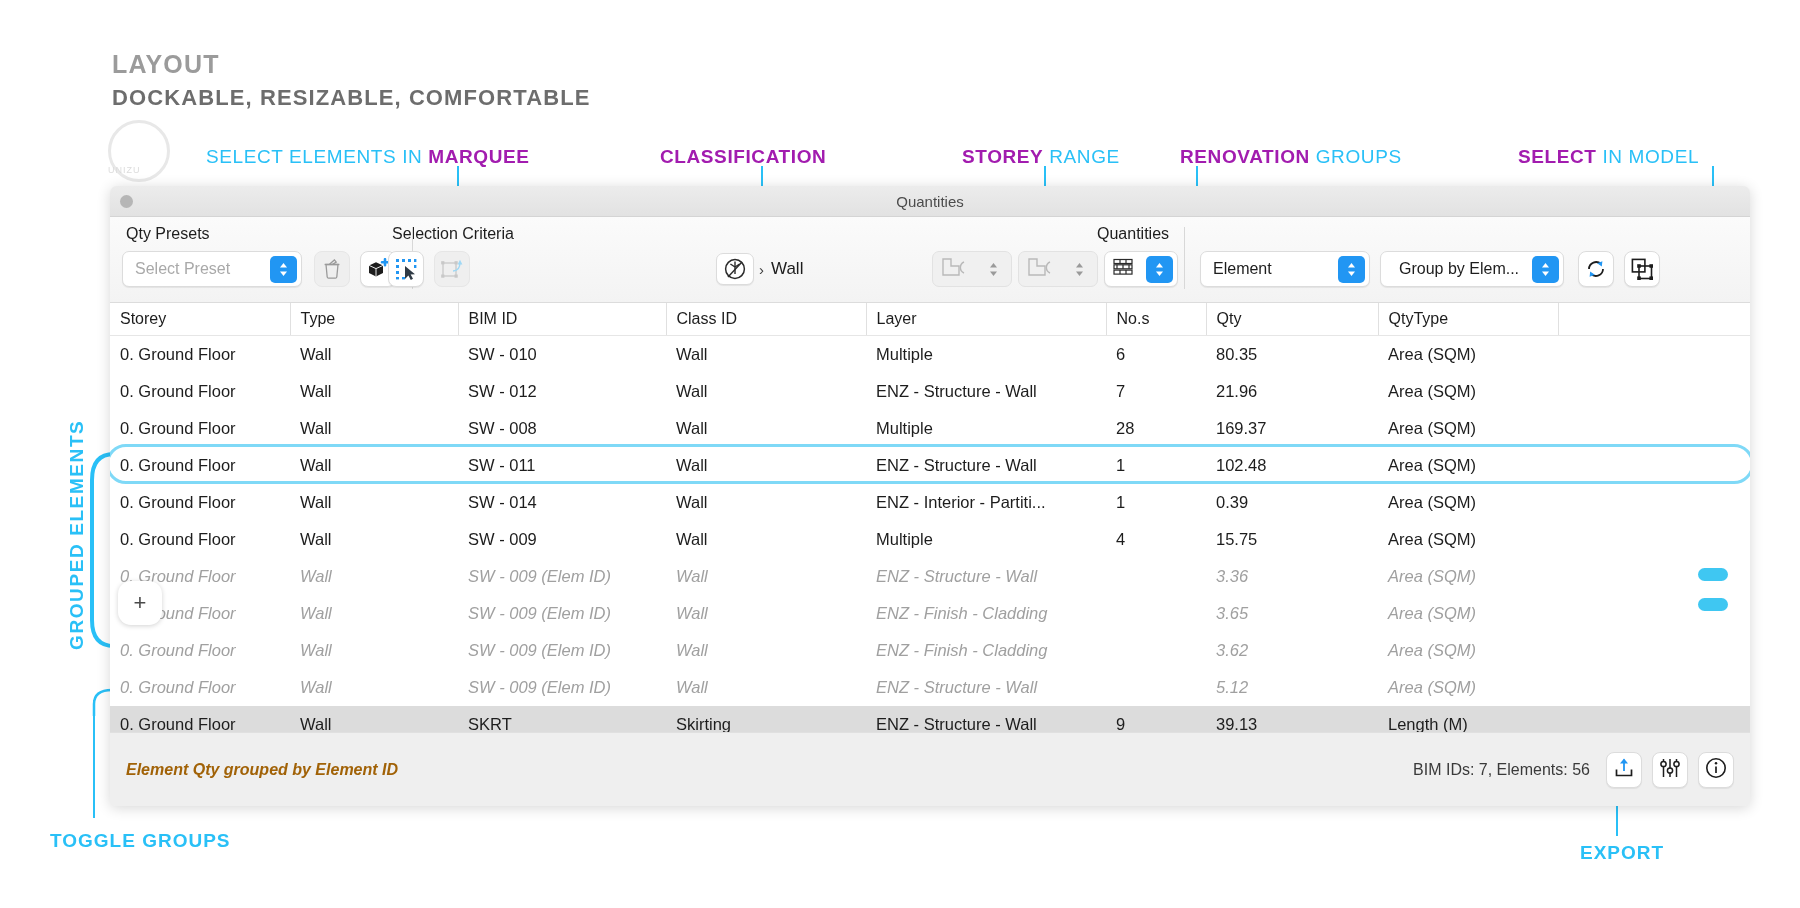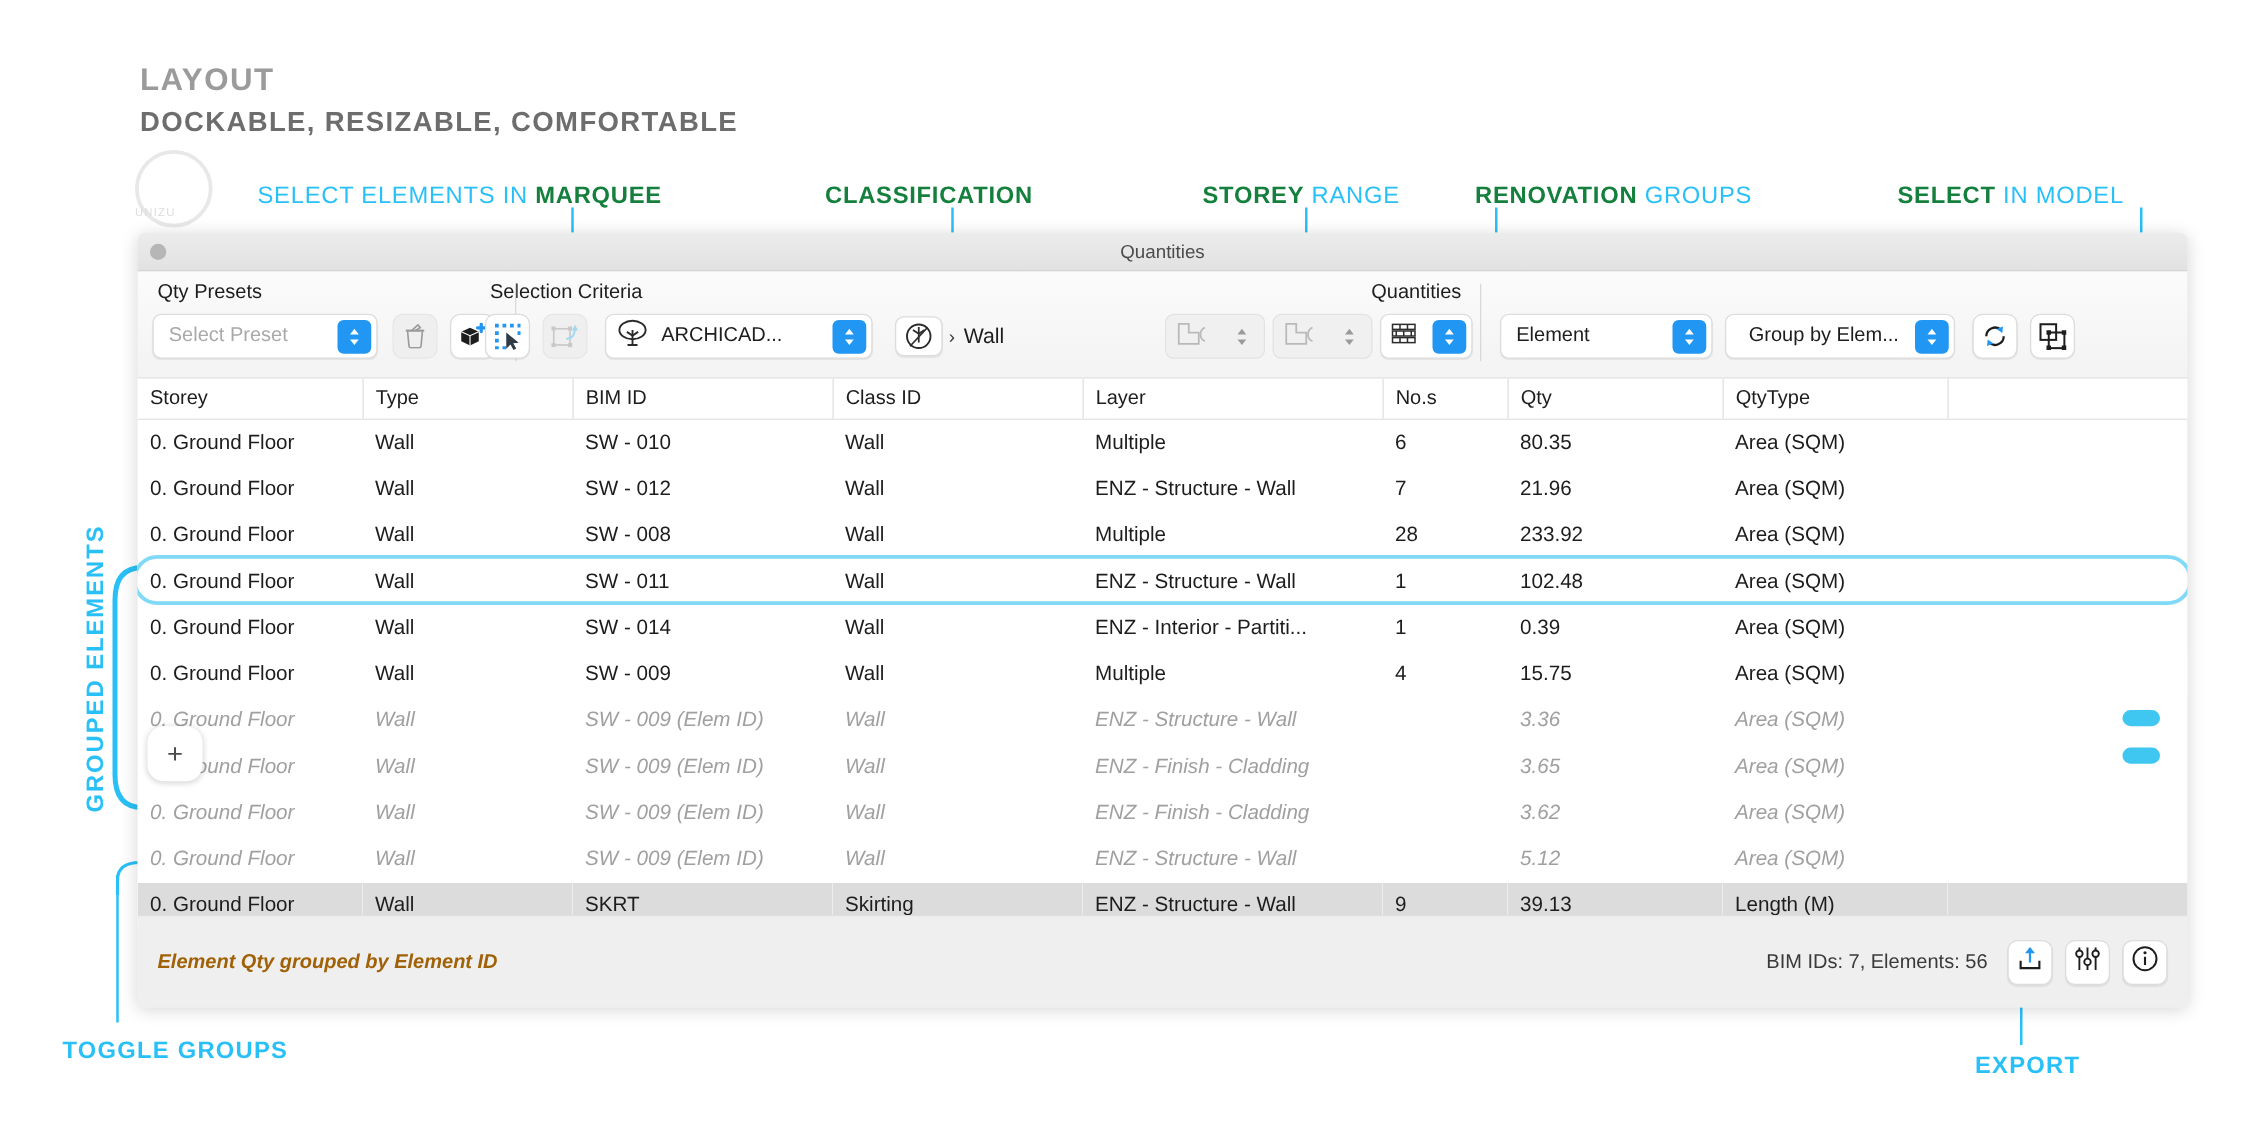--- a/index.html
+++ b/index.html
@@ -21,21 +21,21 @@
     position:absolute; left:112px; top:85px;
     font-size:22px; font-weight:bold; letter-spacing:1.1px;
     color:#6d6d6d;
   }
 
   
   .callout {
     position:absolute; font-size:19px; letter-spacing:0.6px;
     color:#29c0f7; font-weight:normal; white-space:nowrap;
   }
-  .callout b { font-weight:bold; color:#15803d; }
+  .callout b { font-weight:bold; color:#a21caf; }
   .callout-vert {
     position:absolute; font-size:19px; letter-spacing:1.6px;
     color:#29c0f7; font-weight:bold; white-space:nowrap;
     transform-origin: 0 0;
   }
   .leader { position:absolute; background:#29c0f7; }
   .leader-dot {
     position:absolute; width:9px; height:9px; border-radius:50%;
     background:#29c0f7;
   }
@@ -314,42 +314,20 @@
                   <rect x="14.5" y="4.2" width="3.2" height="3.2"></rect>
                 <rect x="1.2" y="17.5" width="3.2" height="3.2"></rect>
                   <rect x="14.5" y="17.5" width="3.2" height="3.2"></rect>
               </g>
               <path d="M13 14 Q20 14 20 5" fill="none" stroke="#9fd8f5" stroke-width="1.4"></path>
               <path d="M20 2.8 L22.4 7.4 L17.6 7.4 Z" fill="#9fd8f5"></path>
             </svg>
           </div>
         </div>
 
-        <div class="ctl" style="left:362px; top:0;">
-          <div class="sel" style="width:214px; padding-left:8px;">
-            <span style="display:flex; align-items:center; gap:9px;">
-              <span>
-                <svg width="27" height="24" viewBox="0 0 27 24">
-                  <ellipse cx="13" cy="9" rx="10.5" ry="7.4" fill="none" stroke="#2b2b2b" stroke-width="1.5"></ellipse>
-                  <path d="M13 9 L13 21" stroke="#2b2b2b" stroke-width="1.5"></path>
-                  <path d="M13 13.5 L17.5 10.5" stroke="#2b2b2b" stroke-width="1.5"></path>
-                  <path d="M13 13.5 L8.5 10.5" stroke="#2b2b2b" stroke-width="1.5"></path>
-                  <path d="M9 21 h8" stroke="#2b2b2b" stroke-width="1.5"></path>
-                </svg>
-              </span>
-              <span>ARCHICAD...</span>
-            </span>
-            <span class="stepper">
-              <svg width="13" height="17" viewBox="0 0 13 17">
-                  <path d="M6.5 2 L10 6.5 L3 6.5 Z" fill="#fff"></path>
-                  <path d="M6.5 15 L10 10.5 L3 10.5 Z" fill="#fff"></path>
-                </svg>
-            </span>
-          </div>
-        </div>
 
         <div class="ctl" style="left:594px; top:0;">
           <div class="classbtn">
             <svg width="26" height="24" viewBox="0 0 26 24">
               <circle cx="13" cy="12" r="9.4" fill="none" stroke="#2b2b2b" stroke-width="1.5"></circle>
               <path d="M13 4.5 L13 17" stroke="#2b2b2b" stroke-width="1.4"></path>
               <path d="M13 10 L17.6 7" stroke="#2b2b2b" stroke-width="1.4"></path>
               <path d="M13 10 L8.4 7" stroke="#2b2b2b" stroke-width="1.4"></path>
               <path d="M6 20 L20 5" stroke="#2b2b2b" stroke-width="1.4"></path>
             </svg>
@@ -517,21 +495,21 @@
               <td>Area (SQM)</td>
               <td></td>
             </tr>
             <tr>
               <td>0. Ground Floor</td>
               <td>Wall</td>
               <td>SW - 008</td>
               <td>Wall</td>
               <td>Multiple</td>
               <td>28</td>
-              <td>233.92</td>
+              <td>169.37</td>
               <td>Area (SQM)</td>
               <td></td>
             </tr>
             <tr>
               <td>0. Ground Floor</td>
               <td>Wall</td>
               <td>SW - 011</td>
               <td>Wall</td>
               <td>ENZ - Structure - Wall</td>
               <td>1</td>

